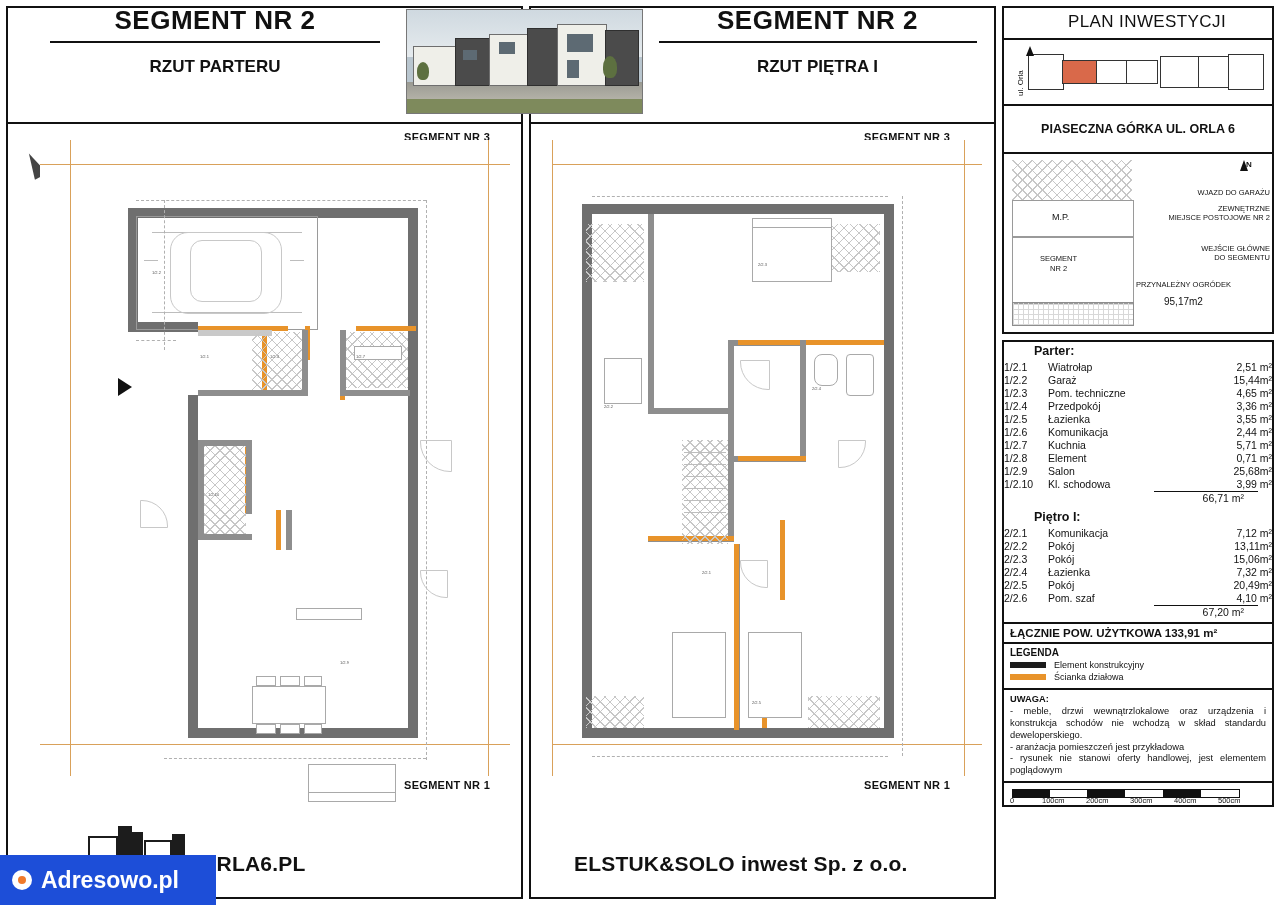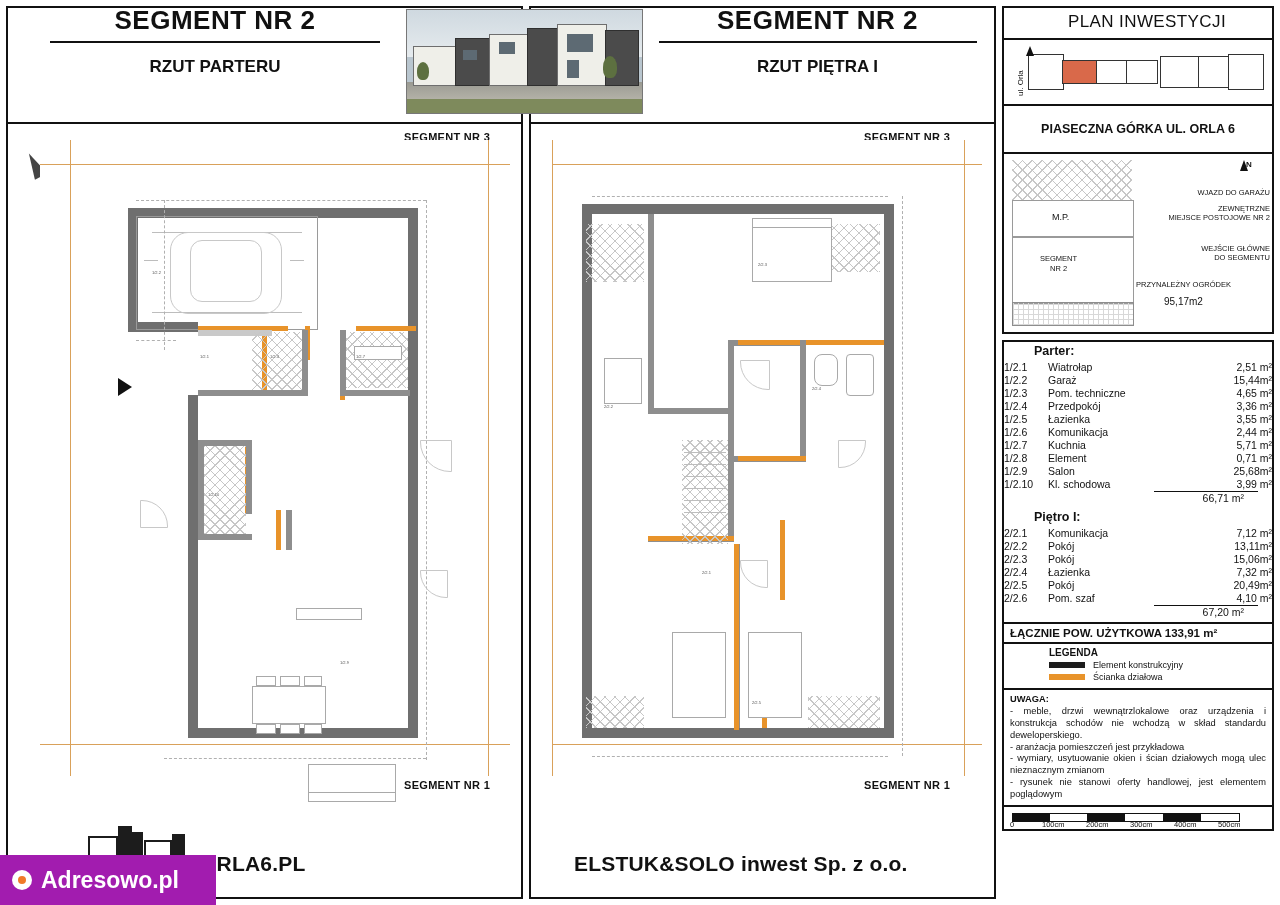--- a/index.html
+++ b/index.html
@@ -106,21 +106,21 @@
   td.nm{}
   td.val{text-align:right;padding-right:14px;white-space:nowrap;}
   .sumline{
     text-align:right;padding-right:14px;font-size:10.5px;
     border-top:1px solid #111;margin:1px 14px 4px 150px;
   }
   .total{
     border-top:2px solid #111;border-bottom:2px solid #111;
     font-weight:bold;font-size:11.5px;padding:3px 0 3px 6px;
   }
-  .legend{padding:3px 0 4px 6px;margin-left:39px;}
+  .legend{padding:3px 0 4px 6px;}
   .legend-h{font-weight:bold;font-size:10px;margin-bottom:2px;}
   .lg-row{display:flex;align-items:center;font-size:9px;margin:2px 0;}
   .sw{width:36px;height:6px;margin-right:8px;}
   .sw.k{background:#1c1c1c;}
   .sw.o{background:#e8932a;}
   .note{
     border-top:2px solid #111;padding:4px 6px 4px 6px;font-size:9.3px;
     line-height:1.28;text-align:justify;
   }
   .scale{position:relative;border-top:2px solid #111;height:22px;}
@@ -132,21 +132,21 @@
   .company{
     position:absolute;font-weight:bold;font-size:21px;letter-spacing:.2px;
   }
   .logoicons{position:absolute;left:88px;top:822px;width:110px;height:54px;}
   .li{position:absolute;background:#fff;border:2px solid #1c1c1c;}
   .li.solid{background:#1c1c1c;border-color:#1c1c1c;}
 
   
   .wm{
     position:absolute;left:0;bottom:0;width:216px;height:50px;
-    background:#a21caf;display:flex;align-items:center;
+    background:#1d4ed8;display:flex;align-items:center;
   }
   .wm .dot{
     width:20px;height:20px;border-radius:50%;background:#fff;margin:0 9px 0 12px;
     position:relative;
   }
   .wm .dot:after{
     content:"";position:absolute;left:6px;top:6px;width:8px;height:8px;
     border-radius:50%;background:#f07a2a;
   }
   .wm span{color:#fff;font-size:23px;font-weight:bold;}
@@ -495,21 +495,20 @@
         <div class="lg-row">
           <span class="sw o"></span>
           <span>Ścianka działowa</span>
         </div>
       </div>
 
       <div class="note">
         <div style="font-weight:bold;">UWAGA:</div>
         <div>- meble, drzwi wewnątrzlokalowe oraz urządzenia i konstrukcja schodów nie wchodzą w skład standardu deweloperskiego.</div>
         <div>- aranżacja pomieszczeń jest przykładowa</div>
-        <div>- wymiary, usytuowanie okien i ścian działowych mogą ulec nieznacznym zmianom</div>
         <div>- rysunek nie stanowi oferty handlowej, jest elementem poglądowym</div>
       </div>
 
       <div class="scale">
         <div class="sc-bar">
           <div class="sc-seg" style="left:0;width:37px;"></div>
           <div class="sc-seg" style="left:74px;width:38px;"></div>
           <div class="sc-seg" style="left:150px;width:38px;"></div>
         </div>
         <div class="sc-lbl" style="left:6px;">0</div>

